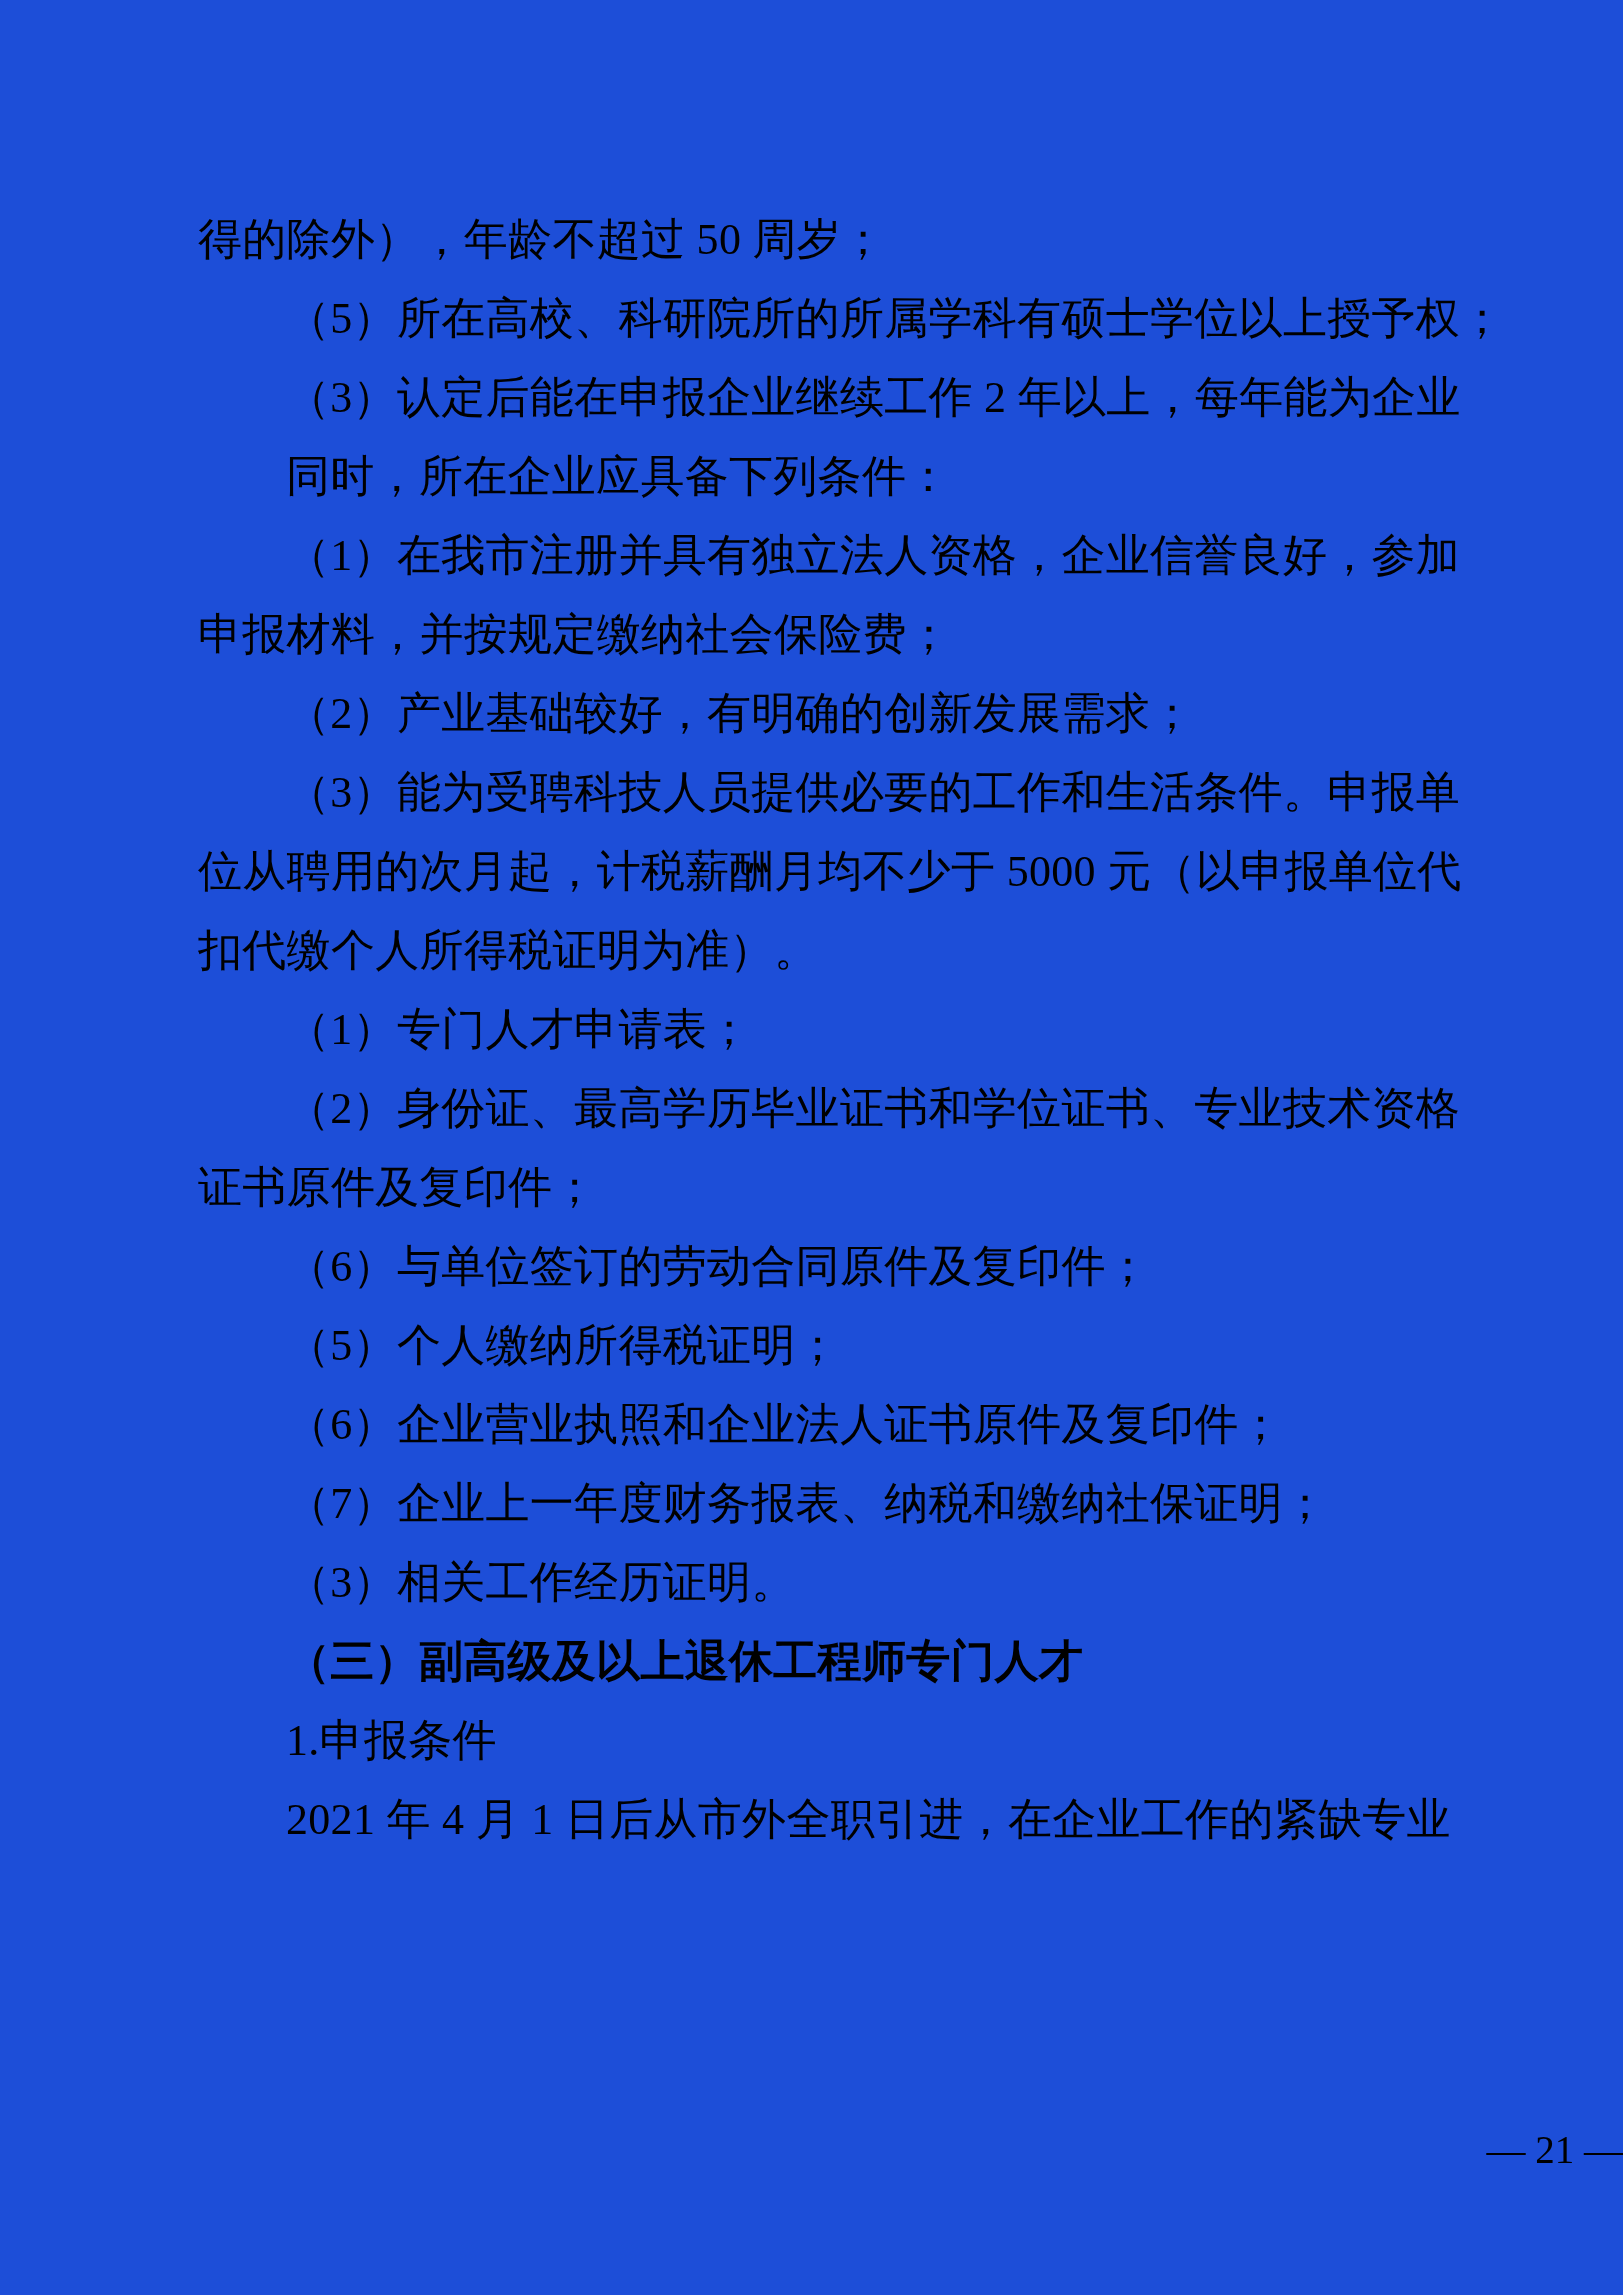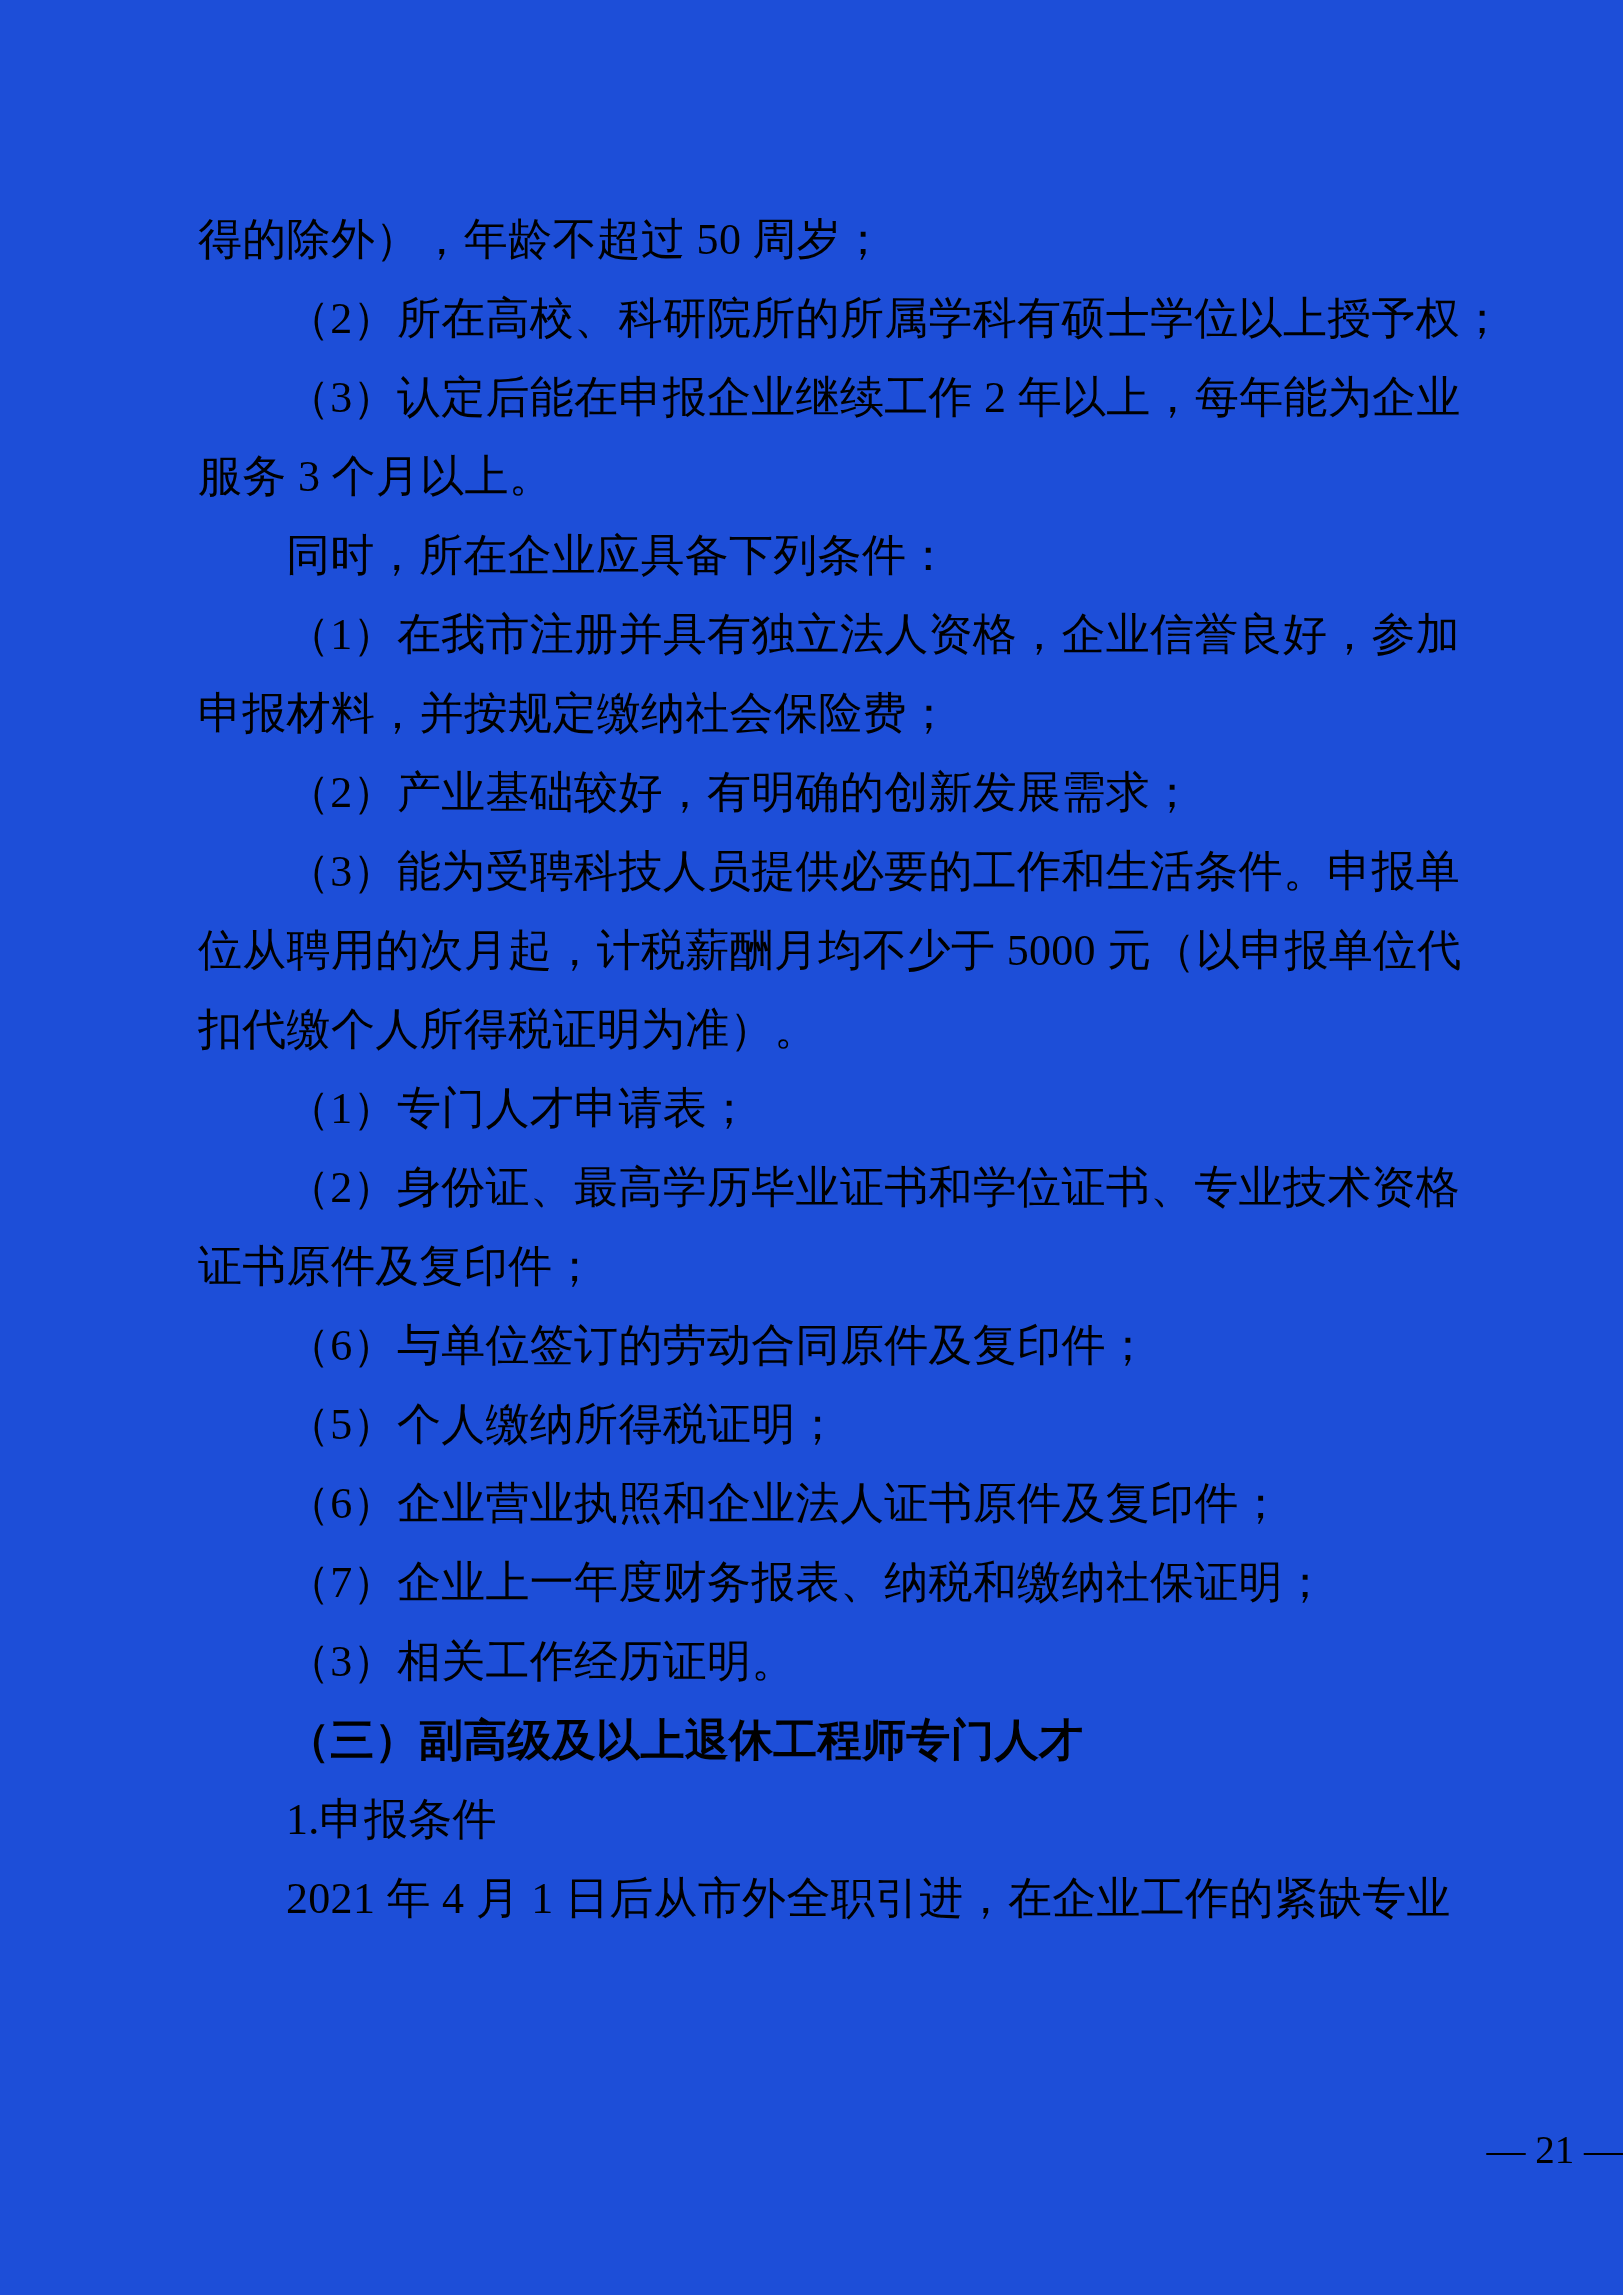--- a/index.html
+++ b/index.html
@@ -44,23 +44,22 @@
     font-size: 39px;
     line-height: 52px;
   }
 </style>
 </head>
 <body>
 
 <div class="page">
   <div class="content">
       <div class="line">得的除外），年龄不超过 50 周岁；</div>
-      <div class="line indent">（2）所在高校、科研院所的所属学科有硕士学位以上授予权；</div>
+      <div class="line indent">（5）所在高校、科研院所的所属学科有硕士学位以上授予权；</div>
       <div class="line indent">（3）认定后能在申报企业继续工作 2 年以上，每年能为企业</div>
-      <div class="line">服务 3 个月以上。</div>
       <div class="line indent">同时，所在企业应具备下列条件：</div>
       <div class="line indent">（1）在我市注册并具有独立法人资格，企业信誉良好，参加</div>
       <div class="line">申报材料，并按规定缴纳社会保险费；</div>
       <div class="line indent">（2）产业基础较好，有明确的创新发展需求；</div>
       <div class="line indent">（3）能为受聘科技人员提供必要的工作和生活条件。申报单</div>
       <div class="line">位从聘用的次月起，计税薪酬月均不少于 5000 元（以申报单位代</div>
       <div class="line">扣代缴个人所得税证明为准）。</div>
       <div class="line indent">（1）专门人才申请表；</div>
       <div class="line indent">（2）身份证、最高学历毕业证书和学位证书、专业技术资格</div>
       <div class="line">证书原件及复印件；</div>

